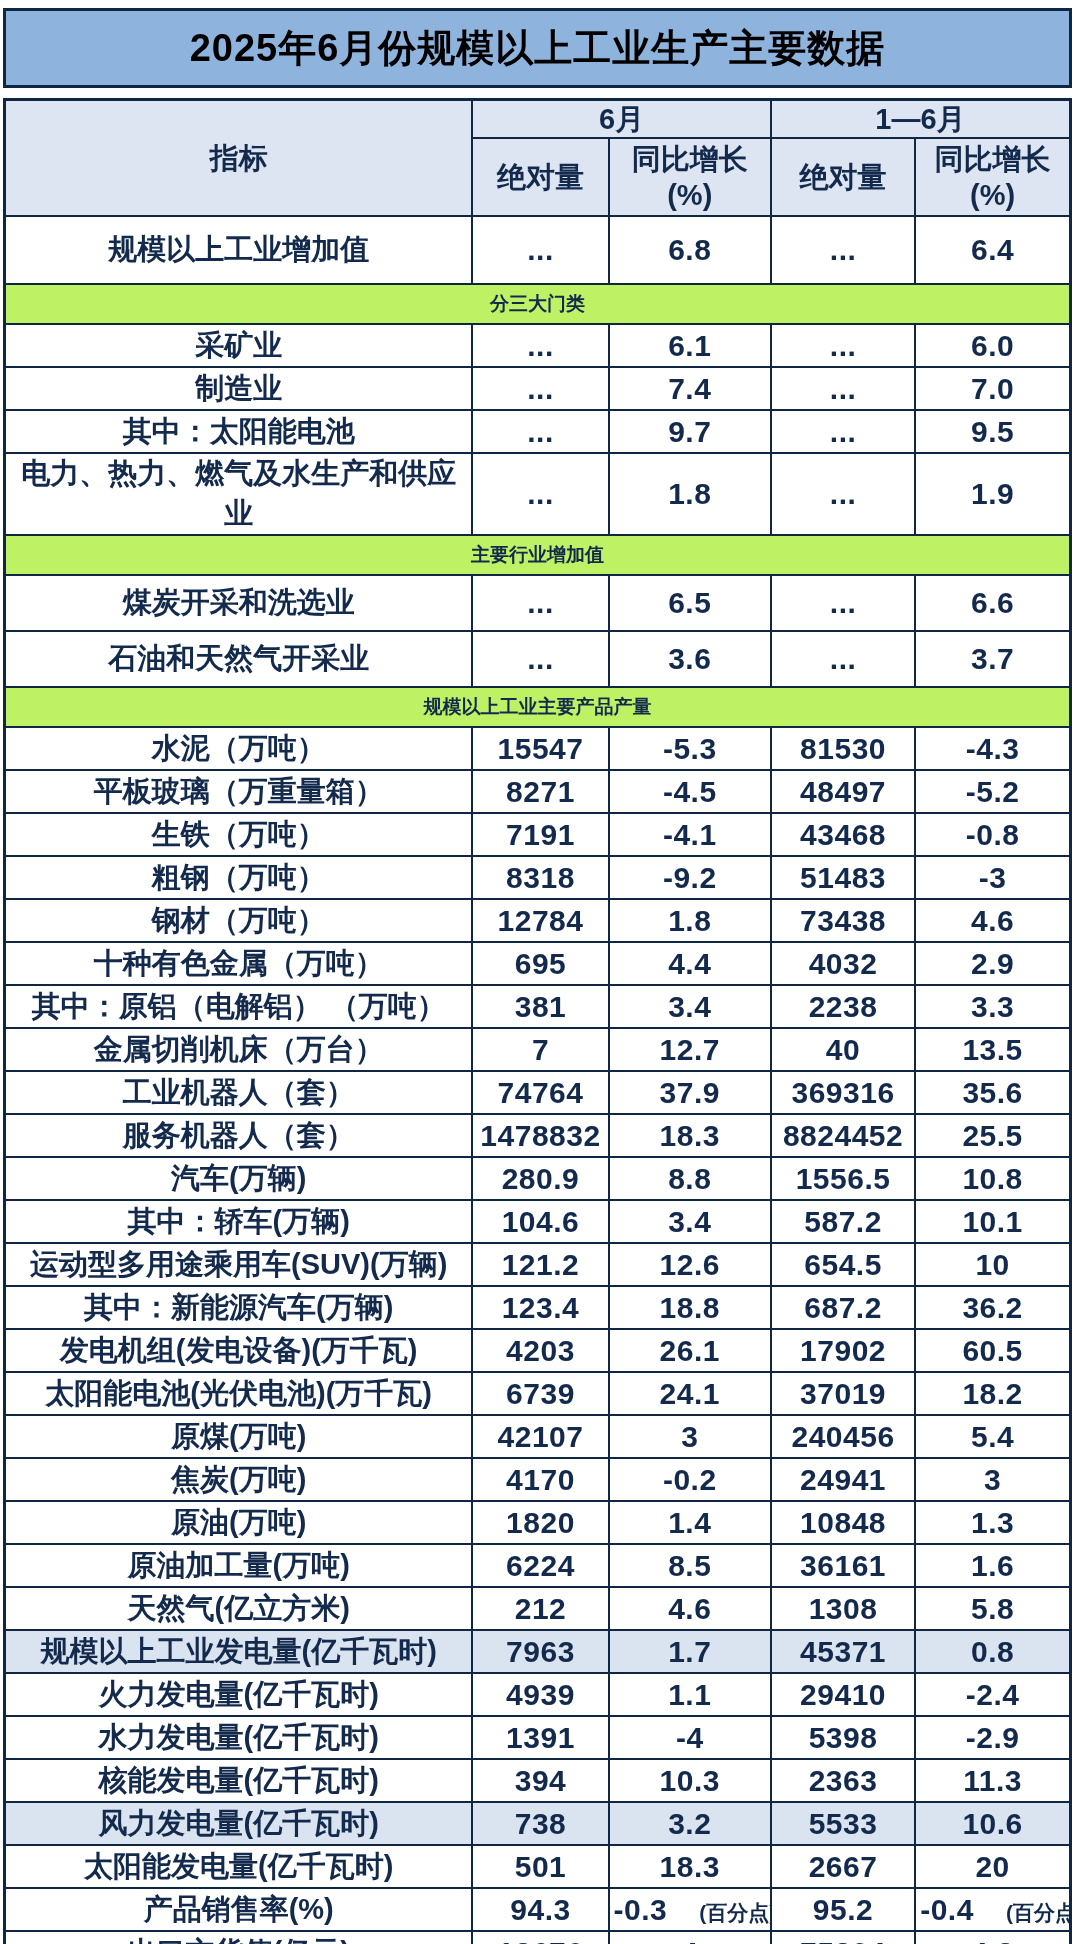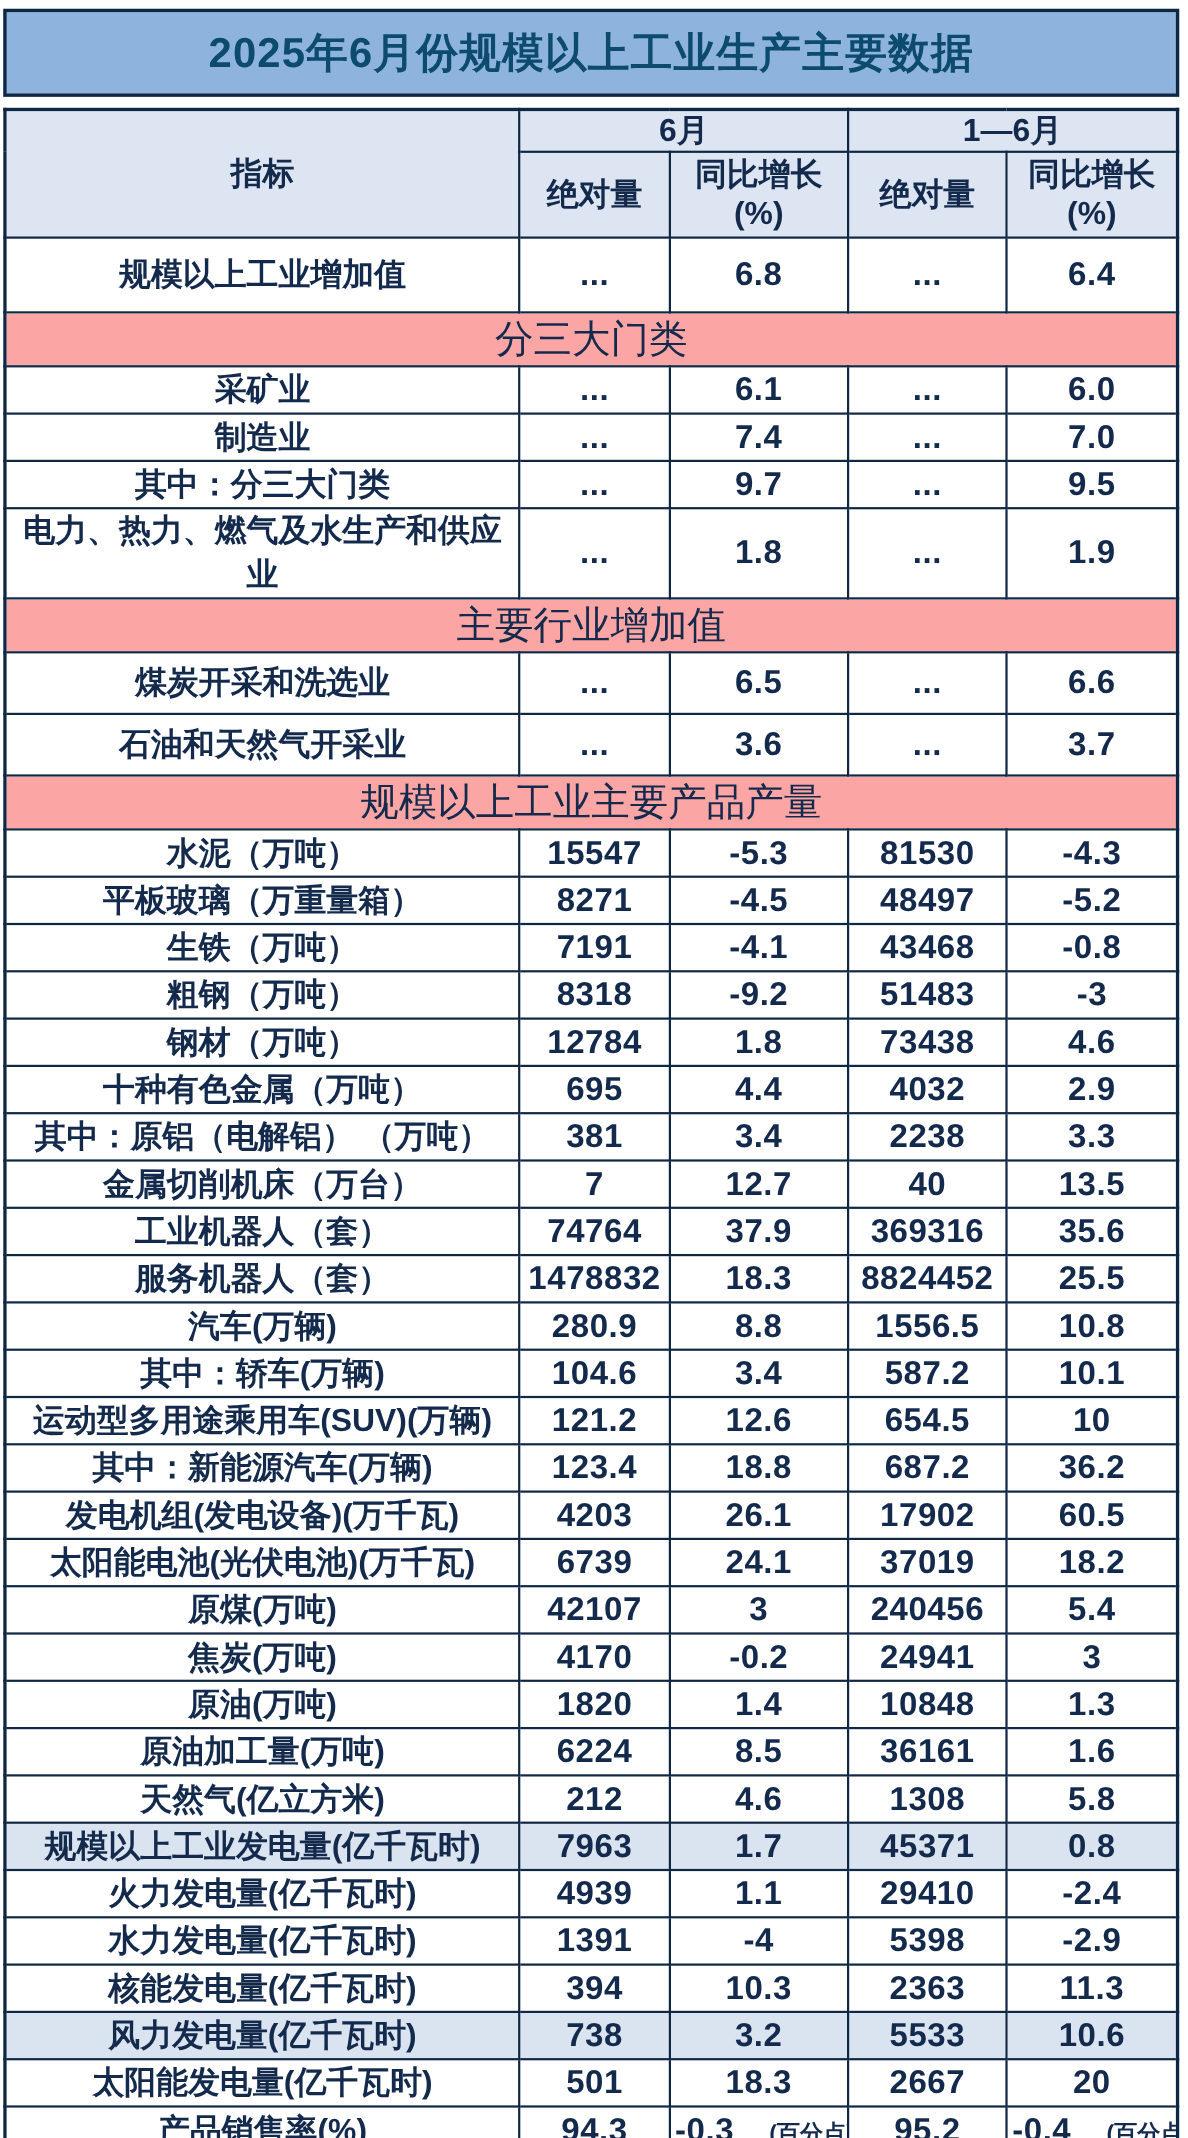--- a/index.html
+++ b/index.html
@@ -8,21 +8,21 @@
     font-family: "Liberation Sans", "DejaVu Sans", sans-serif;
     -webkit-font-smoothing: antialiased;
   }
   .page { padding: 8px 8px 0 3px; }
 
   .title-bar {
     height: 74px;
     background: #8EB4DE;
     border: 3px solid #0F2743;
     display: flex; align-items: center; justify-content: center;
-    font-size: 38px; font-weight: bold; color: #0c4a6e;
+    font-size: 38px; font-weight: bold; color: #000000;
     letter-spacing: 1px;
   }
   .gap { height: 10px; }
 
   table {
     width: 100%;
     border-collapse: collapse;
     table-layout: fixed;
     border: 3px solid #0F2743;
   }
@@ -44,21 +44,21 @@
   tr.hdr-top th { height: 35px; }
   tr.hdr-sub th { height: 76px; }
 
   td.lbl  { font-size: 29px; }
   td.num  { font-size: 30px; letter-spacing: 0.5px; white-space: nowrap; }
   .suffix { font-size: 21px; letter-spacing: 0; margin-left: 32px; }
 
   tr.row td      { height: 41px; background: #ffffff; }
   tr.row-xl td   { height: 66px; margin-top: 40px; }
   tr.row-lg td   { height: 54px; border-radius: 14px; }
-  tr.section td  { height: 38px; background: #fca5a5; font-size: 35px; font-weight: normal; }
+  tr.section td  { height: 38px; background: #bef264; font-size: 19px; font-weight: bold; }
   tr.hl td       { background: #DAE3F0; margin-top: 28px; }
 </style>
 </head>
 <body>
 
 <div class="page">
   <div class="title-bar">2025年6月份规模以上工业生产主要数据</div>
   <div class="gap"></div>
   <table>
     <colgroup>
@@ -106,21 +106,21 @@
           <td class="num">6.0</td>
         </tr>
         <tr class="row">
           <td class="lbl">制造业</td>
           <td class="num">...</td>
           <td class="num">7.4</td>
           <td class="num">...</td>
           <td class="num">7.0</td>
         </tr>
         <tr class="row">
-          <td class="lbl">其中：分三大门类</td>
+          <td class="lbl">其中：太阳能电池</td>
           <td class="num">...</td>
           <td class="num">9.7</td>
           <td class="num">...</td>
           <td class="num">9.5</td>
         </tr>
         <tr class="row">
           <td class="lbl">电力、热力、燃气及水生产和供应业</td>
           <td class="num">...</td>
           <td class="num">1.8</td>
           <td class="num">...</td>

